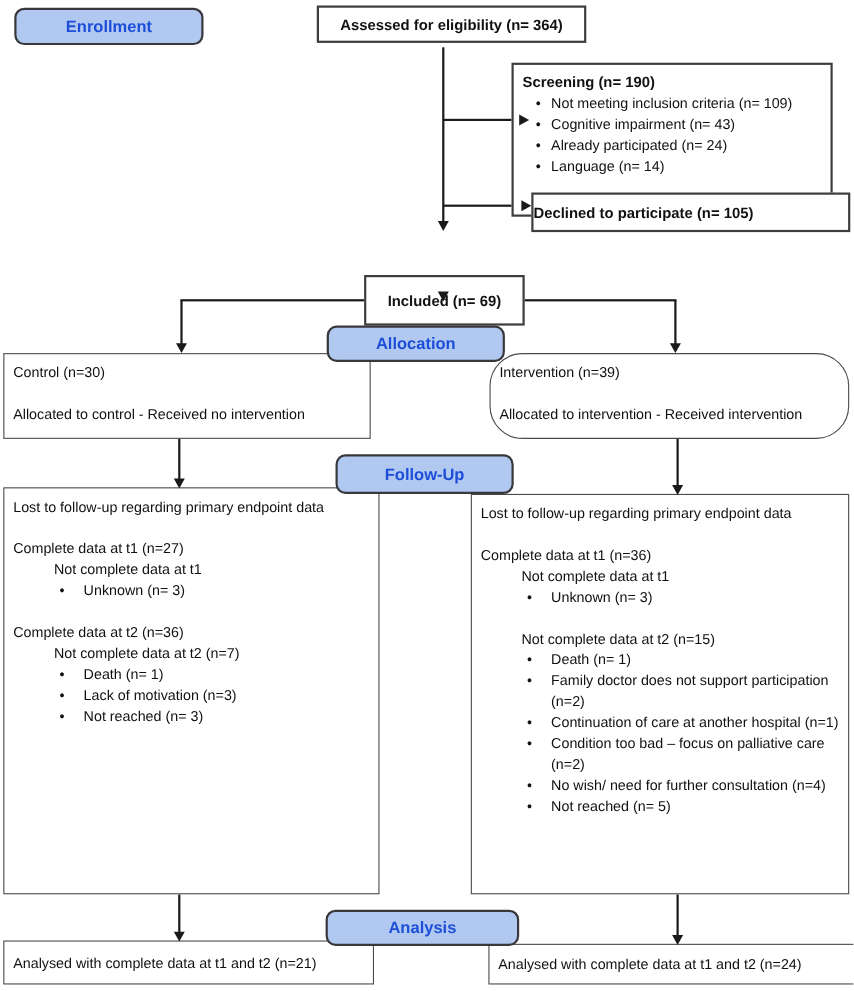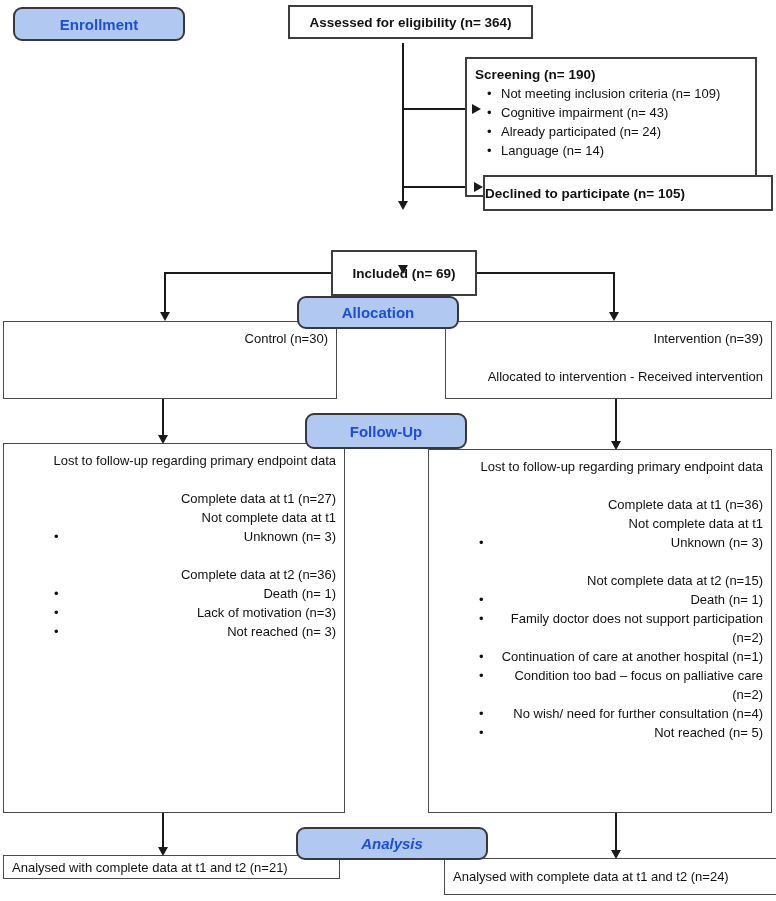--- a/index.html
+++ b/index.html
@@ -10,21 +10,21 @@
   }
   html,body{margin:0;padding:0;background:#ffffff;}
   .canvas{
     position:relative;width:776px;height:901px;background:#ffffff;overflow:hidden;
     font-family:"Liberation Sans",sans-serif;color:#111;
   }
   .box{
     position:absolute;background:#fff;border:2px solid var(--box-border);
     box-sizing:border-box;font-size:13px;line-height:19px;z-index:1;
   }
-  .thin{border-width:1.5px;border-color:#4a4a4a;text-align:right;}
+  .thin{border-width:1.5px;border-color:#4a4a4a;}
   .bold{font-weight:bold;font-size:13.5px;}
   .center{display:flex;align-items:center;justify-content:center;text-align:center;}
   .vcenter{display:flex;align-items:center;}
   .pill{
     position:absolute;background:var(--stage-fill);border:2px solid var(--stage-border);
     border-radius:9px;display:flex;align-items:center;justify-content:center;
     font-weight:bold;font-size:15px;color:#1d4ed8;z-index:3;box-sizing:border-box;
   }
   .pad{padding:7px 8px;}
   .vline{position:absolute;width:1.5px;background:var(--line);z-index:0;}
@@ -64,21 +64,21 @@
   <div class="ah-down" style="left:160px;top:312px;"></div>
   <div class="ah-down" style="left:609px;top:312px;"></div>
   <div class="ah-down" style="left:158px;top:435px;"></div>
   <div class="ah-down" style="left:611px;top:441px;"></div>
   <div class="ah-down" style="left:158px;top:847px;"></div>
   <div class="ah-down" style="left:611px;top:850px;"></div>
 
   <div class="pill" style="left:13px;top:7px;width:172px;height:34px;">Enrollment</div>
   <div class="pill" style="left:305px;top:413px;width:162px;height:36px;">Follow-Up</div>
   <div class="pill" style="left:297px;top:296px;width:162px;height:33px;">Allocation</div>
-  <div class="pill" style="left:296px;top:827px;width:192px;height:33px;font-style:italic;">Analysis</div>
+  <div class="pill" style="left:296px;top:827px;width:176px;height:33px;">Analysis</div>
 
   <div class="box bold center" style="left:288px;top:5px;width:245px;height:34px;">Assessed for eligibility (n= 364)</div>
 
   <div class="box" style="left:465px;top:57px;width:292px;height:140px;">
     <div class="pad" style="padding-top:6px;">
       <div class="bold">Screening (n= 190)</div>
       <div class="sbul">Not meeting inclusion criteria (n= 109)</div>
       <div class="sbul">Cognitive impairment (n= 43)</div>
       <div class="sbul">Already participated (n= 24)</div>
       <div class="sbul">Language (n= 14)</div>
@@ -86,40 +86,42 @@
   </div>
 
   <div class="box bold vcenter" style="left:483px;top:175px;width:290px;height:36px;padding-left:0;">Declined to participate (n= 105)</div>
 
   <div class="box bold center" style="left:331px;top:210px;width:146px;height:46px;margin-top:40px;">Included (n= 69)</div>
 
   <div class="box thin" style="left:3px;top:321px;width:334px;height:78px;">
     <div class="pad">
       <div>Control (n=30)</div>
       <div class="gap"></div>
+      <div>Allocated to control - Received no intervention</div>
     </div>
   </div>
 
-  <div class="box thin" style="left:445px;top:321px;width:327px;height:78px;">
+  <div class="box thin" style="left:445px;top:321px;width:327px;height:78px;border-radius:30px;">
     <div class="pad">
       <div>Intervention (n=39)</div>
       <div class="gap"></div>
       <div>Allocated to intervention - Received intervention</div>
     </div>
   </div>
 
   <div class="box thin" style="left:3px;top:443px;width:342px;height:370px;">
     <div class="pad">
       <div>Lost to follow-up regarding primary endpoint data</div>
       <div class="gap"></div>
       <div>Complete data at t1 (n=27)</div>
       <div class="ind1">Not complete data at t1</div>
       <div class="bul">Unknown (n= 3)</div>
       <div class="gap"></div>
       <div>Complete data at t2 (n=36)</div>
+      <div class="ind1">Not complete data at t2 (n=7)</div>
       <div class="bul">Death (n= 1)</div>
       <div class="bul">Lack of motivation (n=3)</div>
       <div class="bul">Not reached (n= 3)</div>
     </div>
   </div>
 
   <div class="box thin" style="left:428px;top:449px;width:344px;height:364px;">
     <div class="pad">
       <div>Lost to follow-up regarding primary endpoint data</div>
       <div class="gap"></div>
@@ -130,16 +132,16 @@
       <div class="ind1">Not complete data at t2 (n=15)</div>
       <div class="bul">Death (n= 1)</div>
       <div class="bul">Family doctor does not support participation (n=2)</div>
       <div class="bul">Continuation of care at another hospital (n=1)</div>
       <div class="bul">Condition too bad – focus on palliative care (n=2)</div>
       <div class="bul">No wish/ need for further consultation (n=4)</div>
       <div class="bul">Not reached (n= 5)</div>
     </div>
   </div>
 
-  <div class="box thin vcenter" style="left:3px;top:855px;width:337px;height:24px;padding-left:8px;">Analysed with complete data at t1 and t2 (n=21)</div>
+  <div class="box thin vcenter" style="left:3px;top:855px;width:337px;height:40px;padding-left:8px;">Analysed with complete data at t1 and t2 (n=21)</div>
   <div class="box thin vcenter" style="left:428px;top:858px;width:344px;height:37px;padding-left:8px;margin-left:16px;">Analysed with complete data at t1 and t2 (n=24)</div>
 
 </div>
 
 </body></html>

